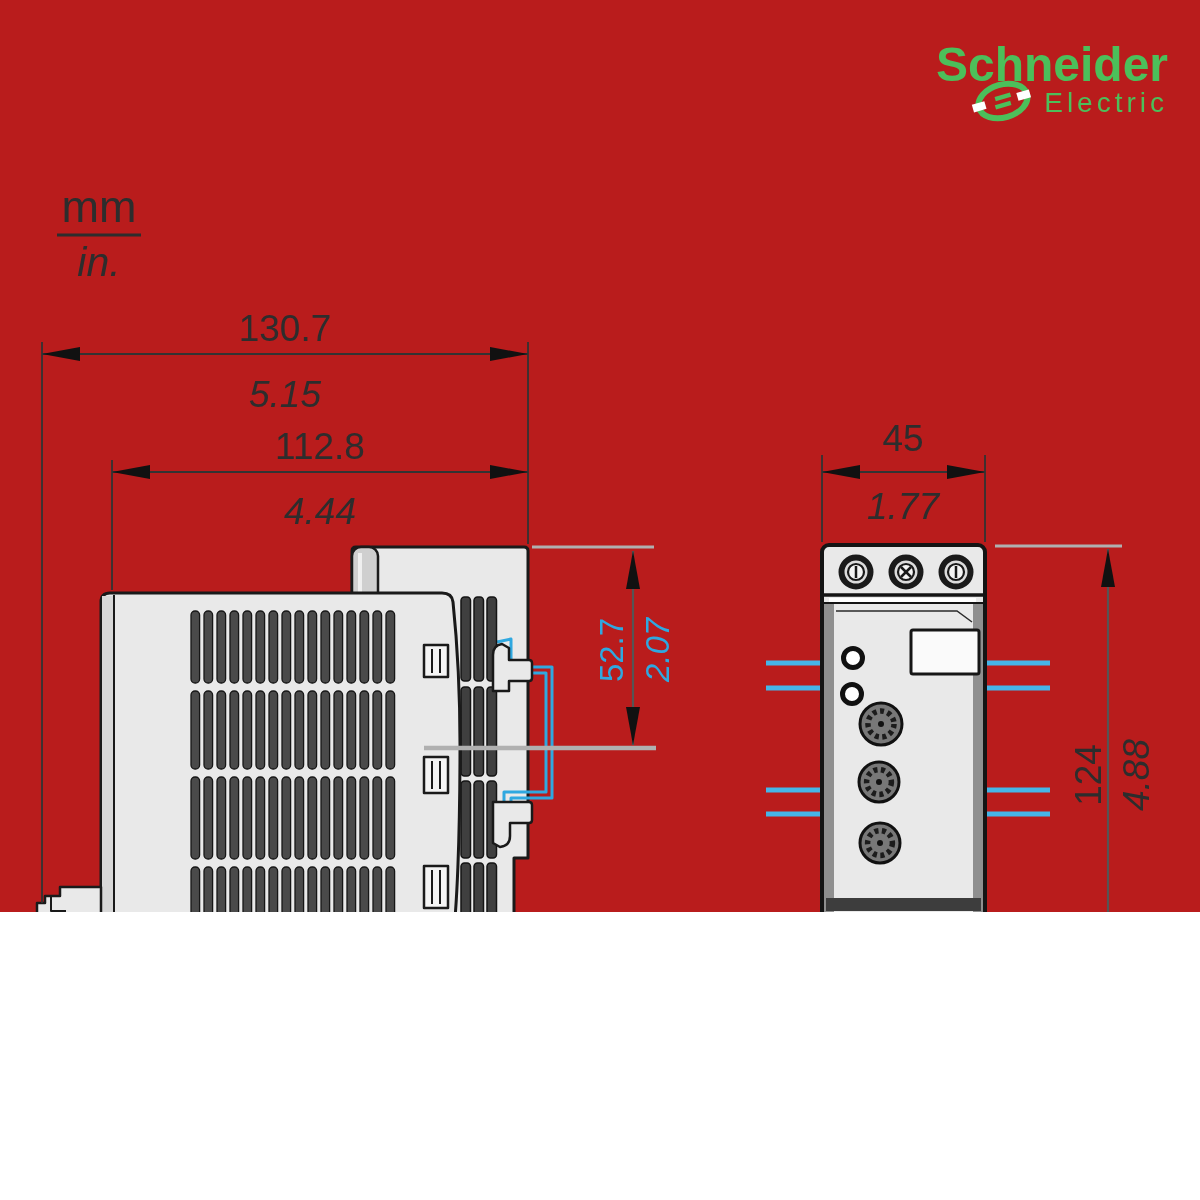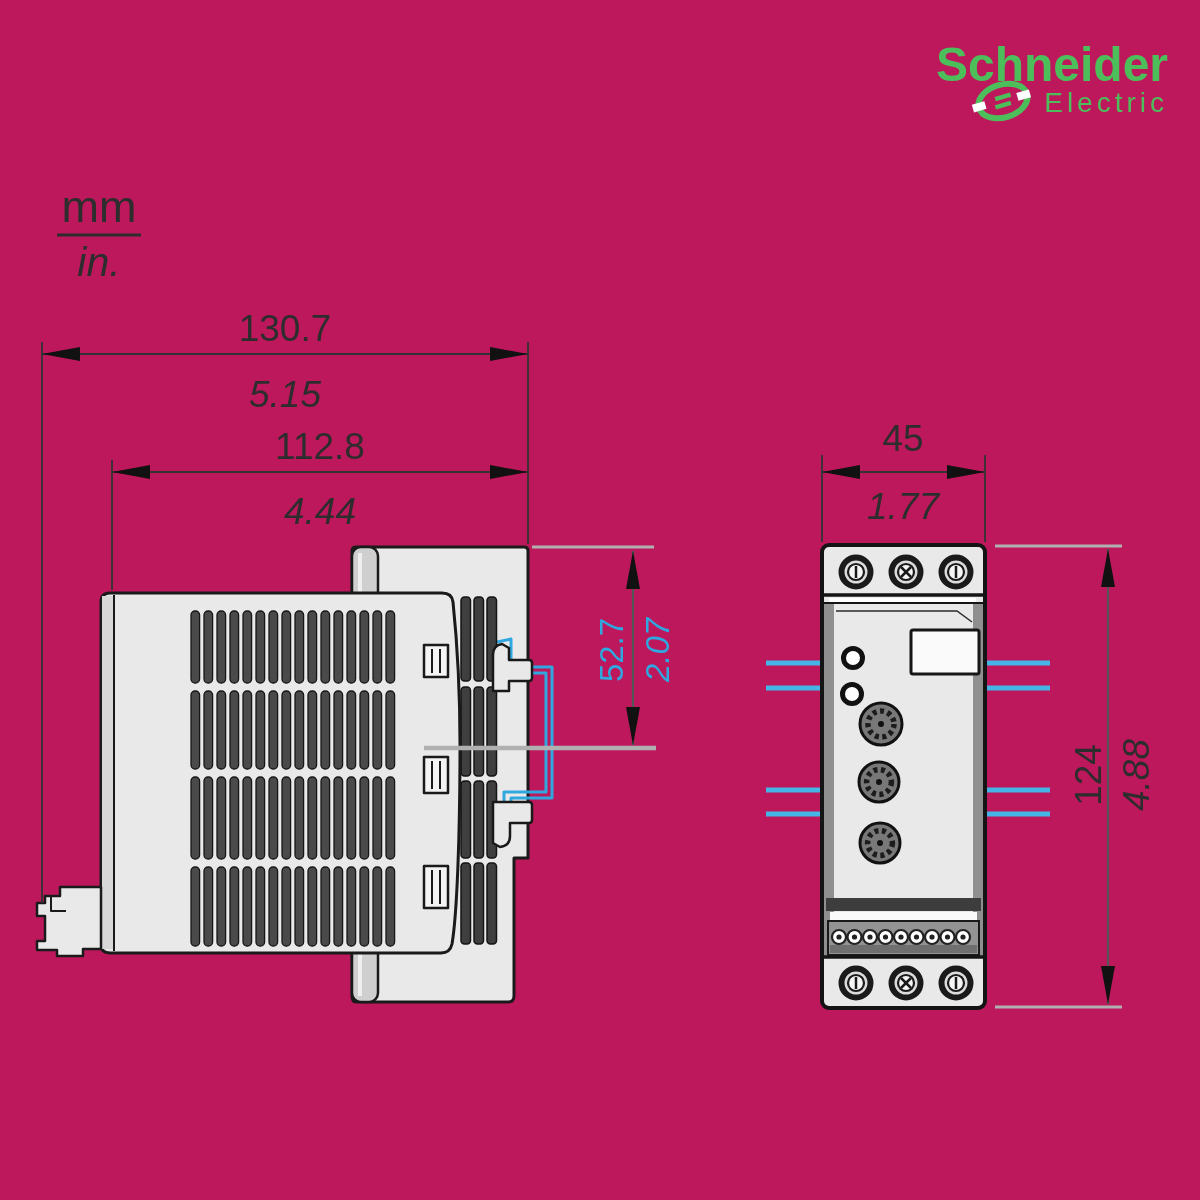--- a/index.html
+++ b/index.html
@@ -1,16 +1,16 @@
 <!DOCTYPE html>
 <html style="--accent: #2fa8e0; --wire: #45b5e8; --green: #4cbf5a;"><head>
 <meta charset="utf-8">
 <style>
   html,body{margin:0;padding:0;background:#ffffff;}
-  #stage{position:relative;width:1200px;height:1200px;background:#be185d;overflow:hidden;
+  #stage{position:relative;width:1200px;height:912px;background:#b91c1c;overflow:hidden;
          font-family:"Liberation Sans", sans-serif;}
   svg text{font-family:"Liberation Sans", sans-serif;}
   .dimtxt{fill:#2d2d2d;font-size:37px;}
   .dimtxt-it{fill:#2d2d2d;font-size:37px;font-style:italic;}
   .bluetxt{fill:var(--accent);font-size:33px;}
   .bluetxt-it{fill:var(--accent);font-size:33px;font-style:italic;}
   .unit-num{fill:#2d2d2d;font-size:45px;}
   .unit-den{fill:#2d2d2d;font-size:41px;font-style:italic;}
   .brand-main{fill:var(--green);font-size:48px;font-weight:bold;}
   .brand-sub{fill:var(--green);font-size:28px;letter-spacing:4px;}

